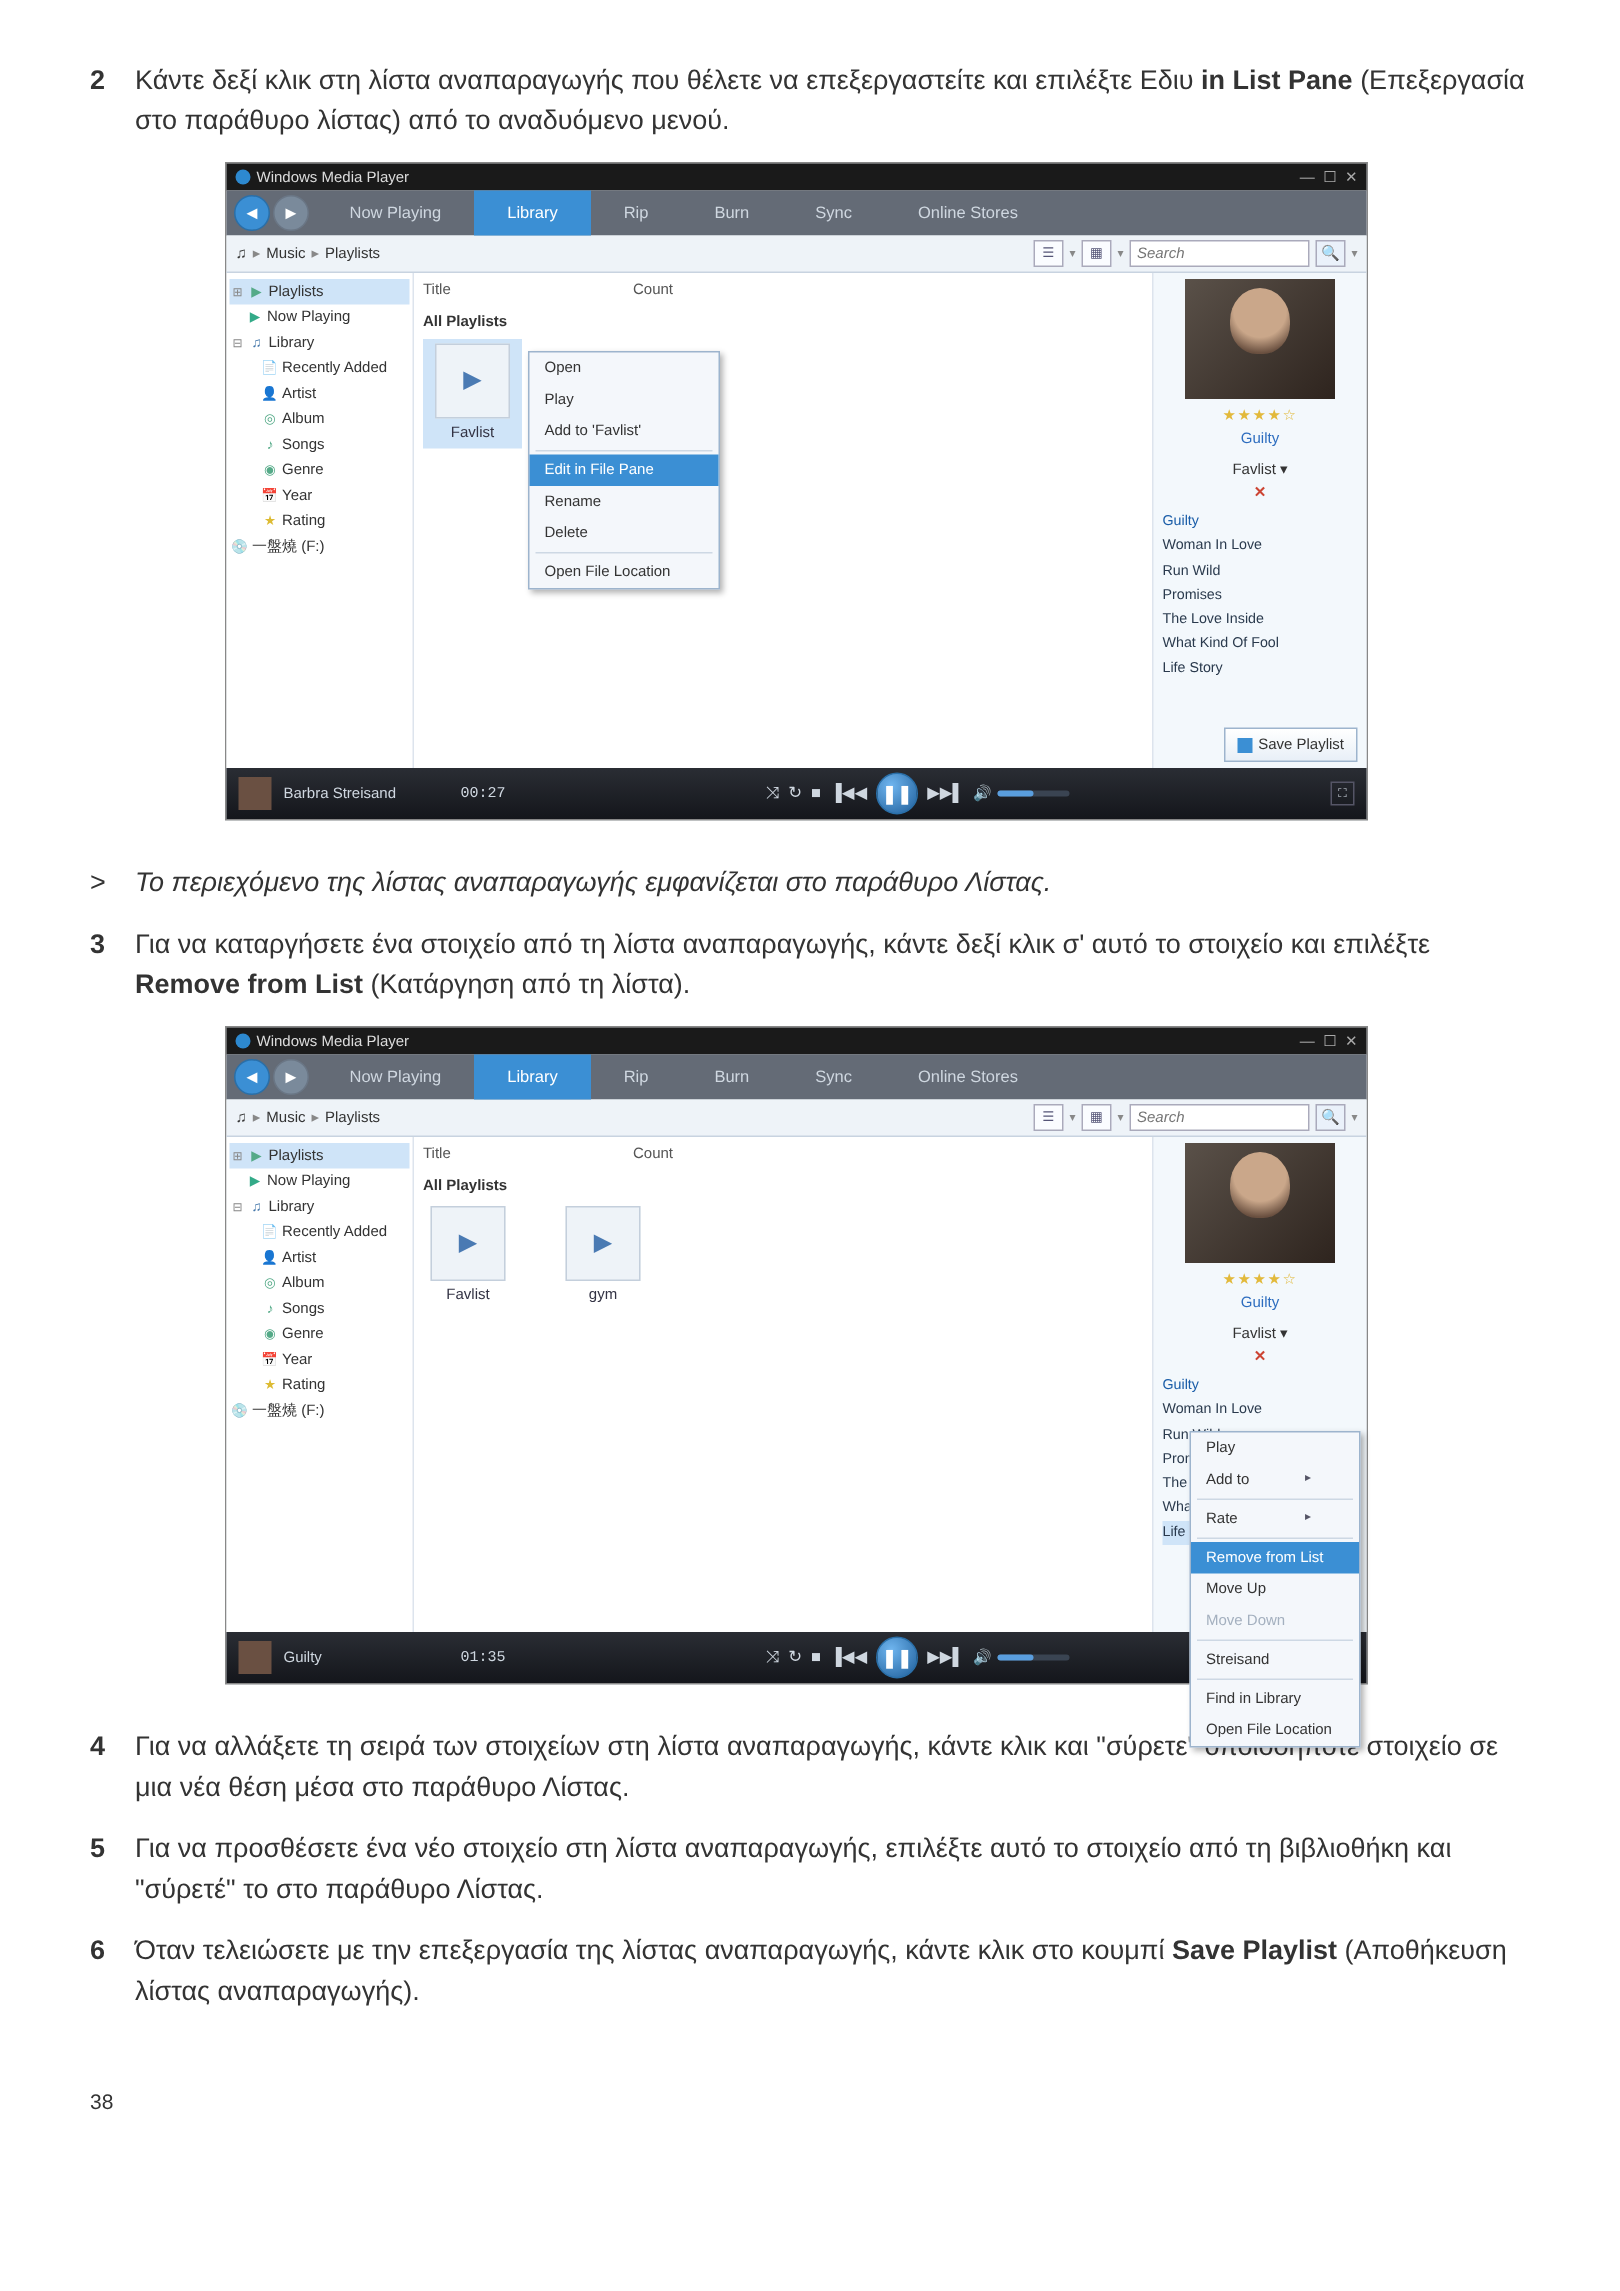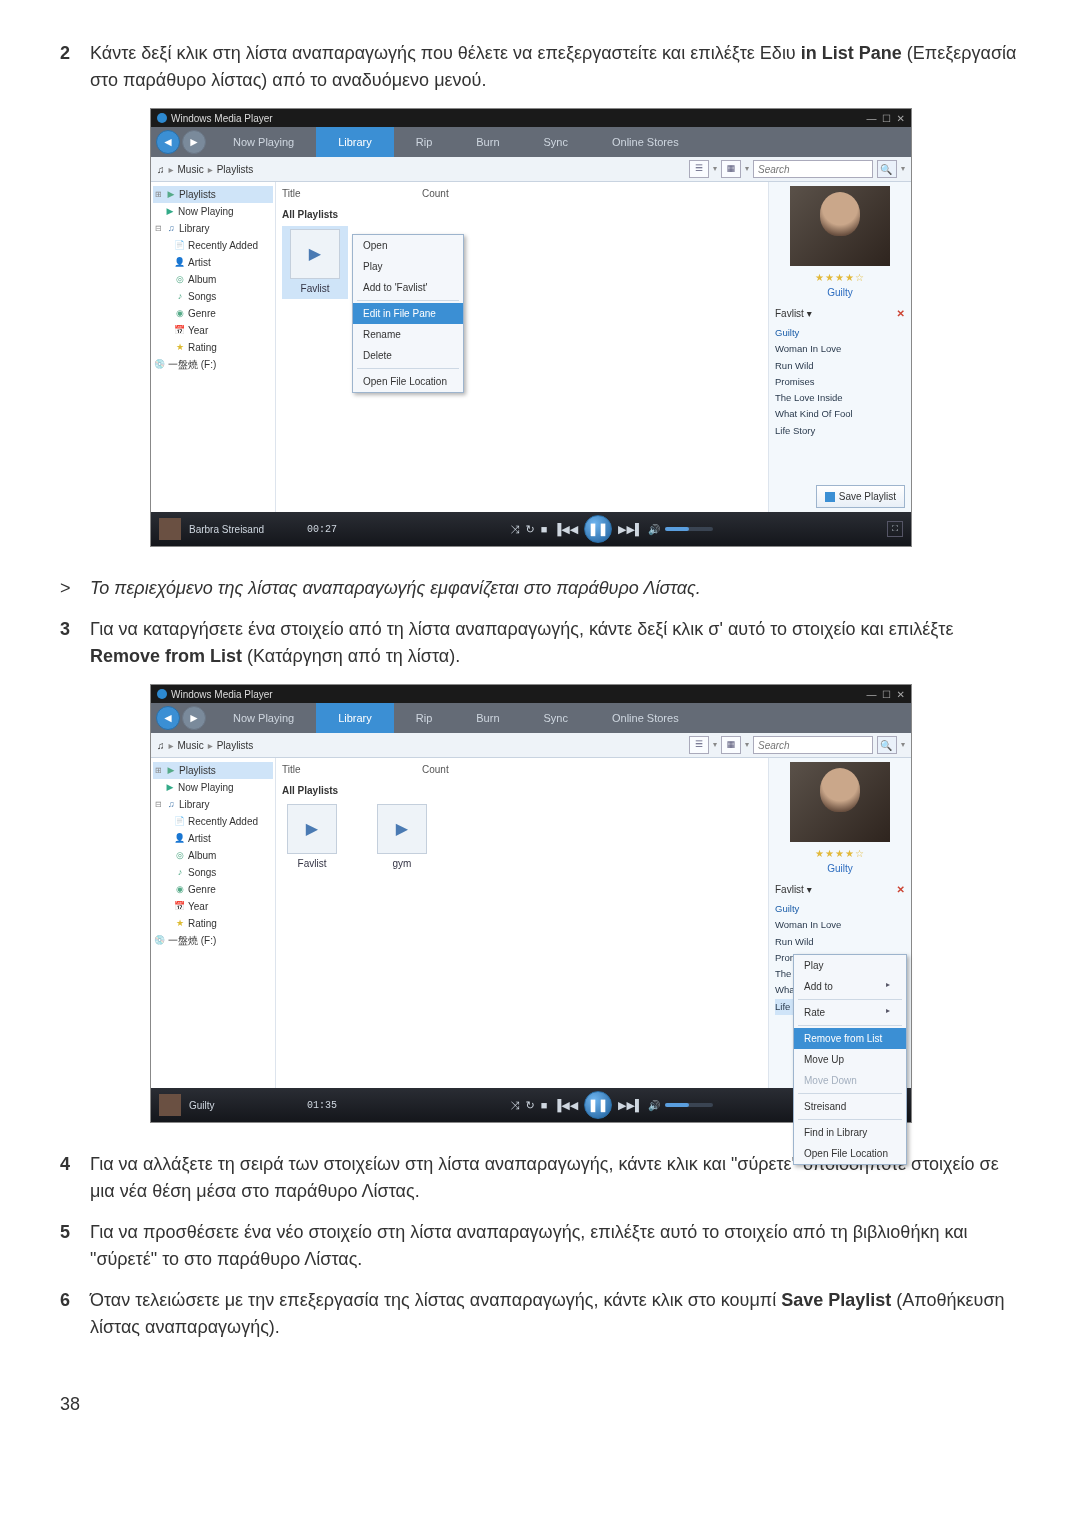--- a/index.html
+++ b/index.html
@@ -108,37 +108,37 @@
   .pl-item { display:flex; flex-direction:column; align-items:center; width:60px; }
   .pl-thumb { width:48px; height:48px; border:1px solid #c4cfdc; background:#eef3f8; display:flex; align-items:center; justify-content:center; font-size:16px; color:#4a7ab3; }
   .pl-row { display:flex; gap:30px; margin-top:6px; }
   .pl-label { font-size:10px; margin-top:2px; color:#334; }
 
   
   .ctx-menu {
     position:absolute; background:#f4f7fb; border:1px solid #9db4cd;
     box-shadow:2px 2px 4px rgba(0,0,0,.3); font-size:10px; z-index:3;
   }
-  .ctx-item { padding:3px 16px 3px 10px; white-space:nowrap; }
+  .ctx-item { padding:3px 32px 3px 10px; white-space:nowrap; }
   .ctx-item.sel { background:#3b8fd4; color:#fff; }
   .ctx-item.disabled { color:#a4b0bf; }
   .ctx-sep { border-top:1px solid #cdd8e4; margin:2px 4px; }
   .ctx-item.has-sub::after { content:"▸"; float:right; font-size:8px; color:#556; }
 
   .wmp-right {
     width:130px; background:#f3f8fc; border-left:1px solid #dde4ed; padding:4px 6px;
   }
   .right-img {
     width:100px; height:80px; margin:0 auto 4px; background:linear-gradient(135deg,#5a5149,#2e241e);
     display:flex; flex-direction:column; align-items:center; justify-content:flex-start; color:#ddd; font-size:7px; position:relative;
   }
   .right-img .face { width:40px; height:44px; background:radial-gradient(circle at 50% 35%,#caa78a 0 50%,#6a5040 80%); border-radius:50% 50% 45% 45%; margin-top:6px; }
   .right-stars { text-align:center; color:#e2b93b; letter-spacing:1px; font-size:10px; }
   .right-album { text-align:center; color:#2d6dbf; font-size:10px; margin-bottom:6px; }
-  .right-pl-title { display:flex; align-items:center; justify-content:space-between; font-size:10px; }
+  .right-pl-title { display:flex; align-items:center; justify-content:space-between; font-size:10px;flex-direction:column; }
   .right-pl-title .x { color:#c43; font-weight:bold; }
   .right-tracks { margin-top:4px; }
   .right-trk { font-size:9.5px; padding:1px 0; color:#2a3a4d; }
   .right-trk.sel { background:#cfe4f8; }
   .right-trk.cur { color:#1a5da8; }
   .right-save { margin-top:auto; padding-top:10px; }
   .save-btn {
     border:1px solid #9db4cd; background:linear-gradient(#fff,#e8eff7); padding:3px 8px;
     font-size:10px; display:inline-flex; align-items:center; gap:4px; float:right;
   }
@@ -156,21 +156,21 @@
   .play-btn {
     width:26px; height:26px; border-radius:50%; background:radial-gradient(circle at 35% 30%,#6fb5ef,#1e5e9a);
     display:flex; align-items:center; justify-content:center; color:#fff; font-size:12px; font-weight:bold;
     border:1px solid #2a6fa8;
   }
   .wmp-player .vol { display:flex; align-items:center; gap:4px; }
   .vol-bar { width:48px; height:4px; background:#3a4452; border-radius:2px; position:relative; }
   .vol-fill { width:50%; height:100%; background:#5a9ede; border-radius:2px; }
   .wmp-player .expand { margin-left:10px; width:14px; height:14px; border:1px solid #556; display:flex; align-items:center; justify-content:center; font-size:8px; }
 
-  .page-num { margin-top:50px; font-size:18px; color:#333; }
+  .page-num { margin-top:50px; font-size:14px; color:#333; }
 
   .wmp-right-inner { display:flex; flex-direction:column; height:100%; }
 </style>
 </head>
 <body>
 
 <div class="step">
   <div class="step-num">2</div>
   <div class="step-text">
     <span>Κάντε δεξί κλικ στη λίστα αναπαραγωγής που θέλετε να επεξεργαστείτε και επιλέξτε Εδιυ </span><span class="bold">in List Pane</span><span> (Επεξεργασία στο παράθυρο λίστας) από το αναδυόμενο μενού.</span>

